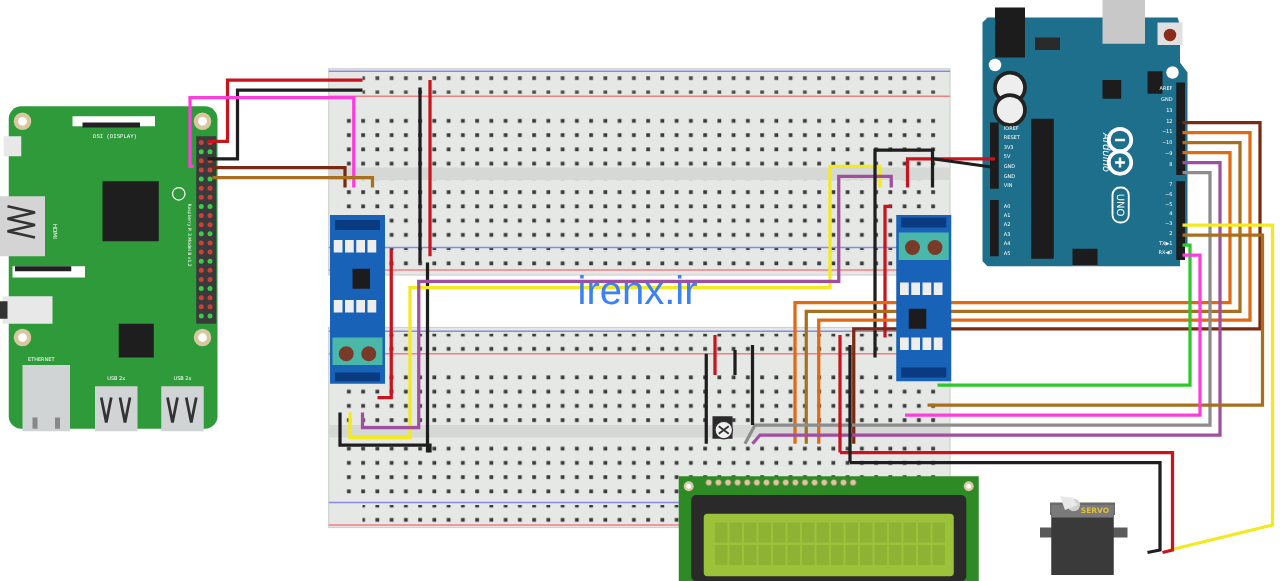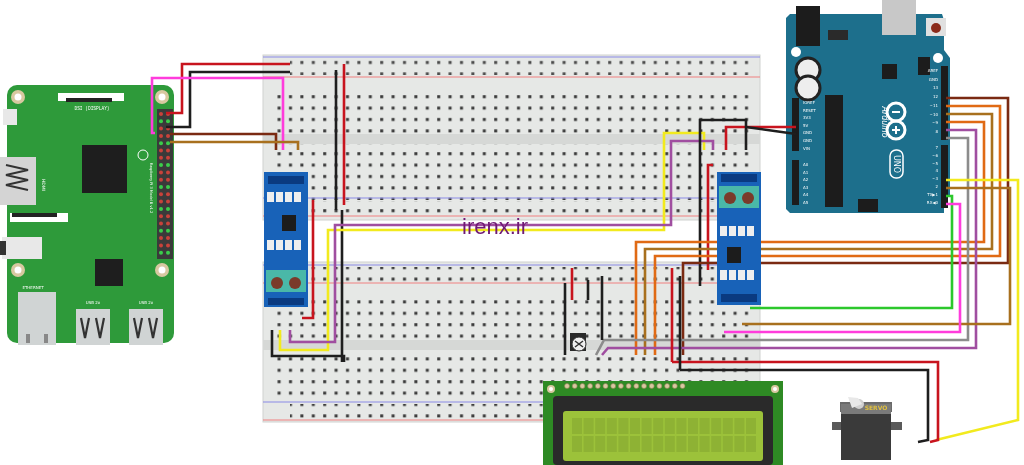--- a/index.html
+++ b/index.html
@@ -1,18 +1,18 @@
 <!DOCTYPE html>
 <html><head>
 <meta charset="utf-8">
 <style>
   html,body{margin:0;padding:0;background:#ffffff;}
   body{width:1024px;height:465px;overflow:hidden;position:relative;font-family:"DejaVu Sans",sans-serif;}
   #stage{position:absolute;left:0;top:0;width:1024px;height:465px;}
-  .watermark{position:absolute;left:462px;top:214px;font-family:"Liberation Sans",sans-serif;font-size:22px;color:#701a75;letter-spacing:0px;text-align:right;}
+  .watermark{position:absolute;left:462px;top:214px;font-family:"Liberation Sans",sans-serif;font-size:32px;color:#3b82f6;letter-spacing:0px;text-align:right;}
 </style>
 </head>
 <body>
 
 <svg id="stage" viewBox="0 0 1024 465" xmlns="http://www.w3.org/2000/svg">
   <defs>
     <pattern id="holes" x="0" y="0" width="11.4" height="11.4" patternUnits="userSpaceOnUse">
       <rect x="4" y="4" width="3" height="3" fill="#3a3a3a"></rect>
     </pattern>
     <pattern id="holes-g" x="0" y="0" width="11.4" height="11.4" patternUnits="userSpaceOnUse">

